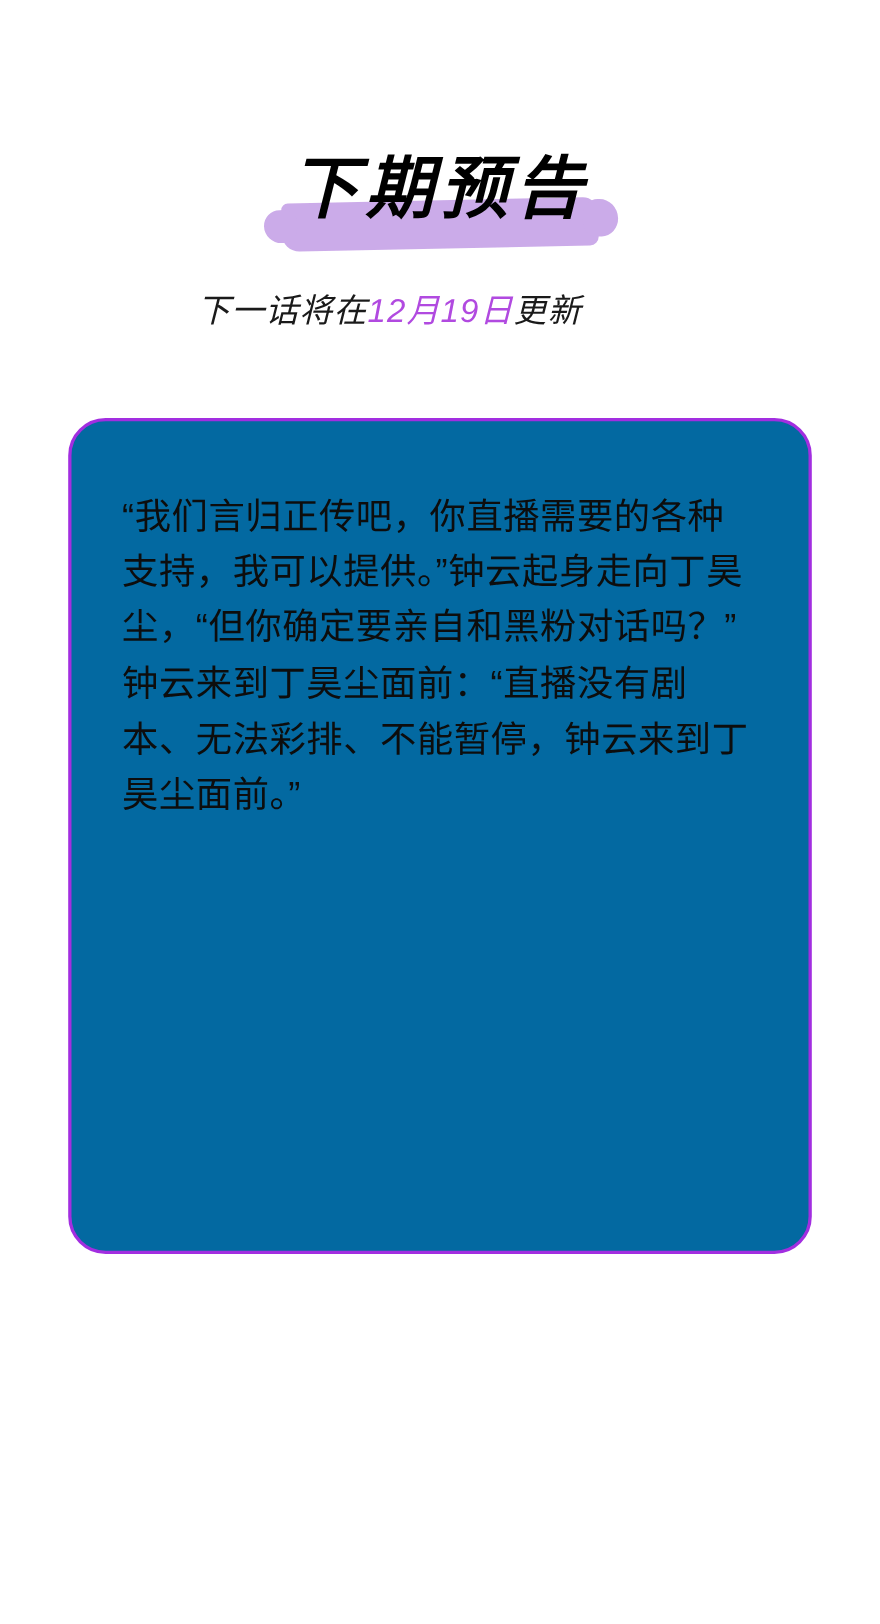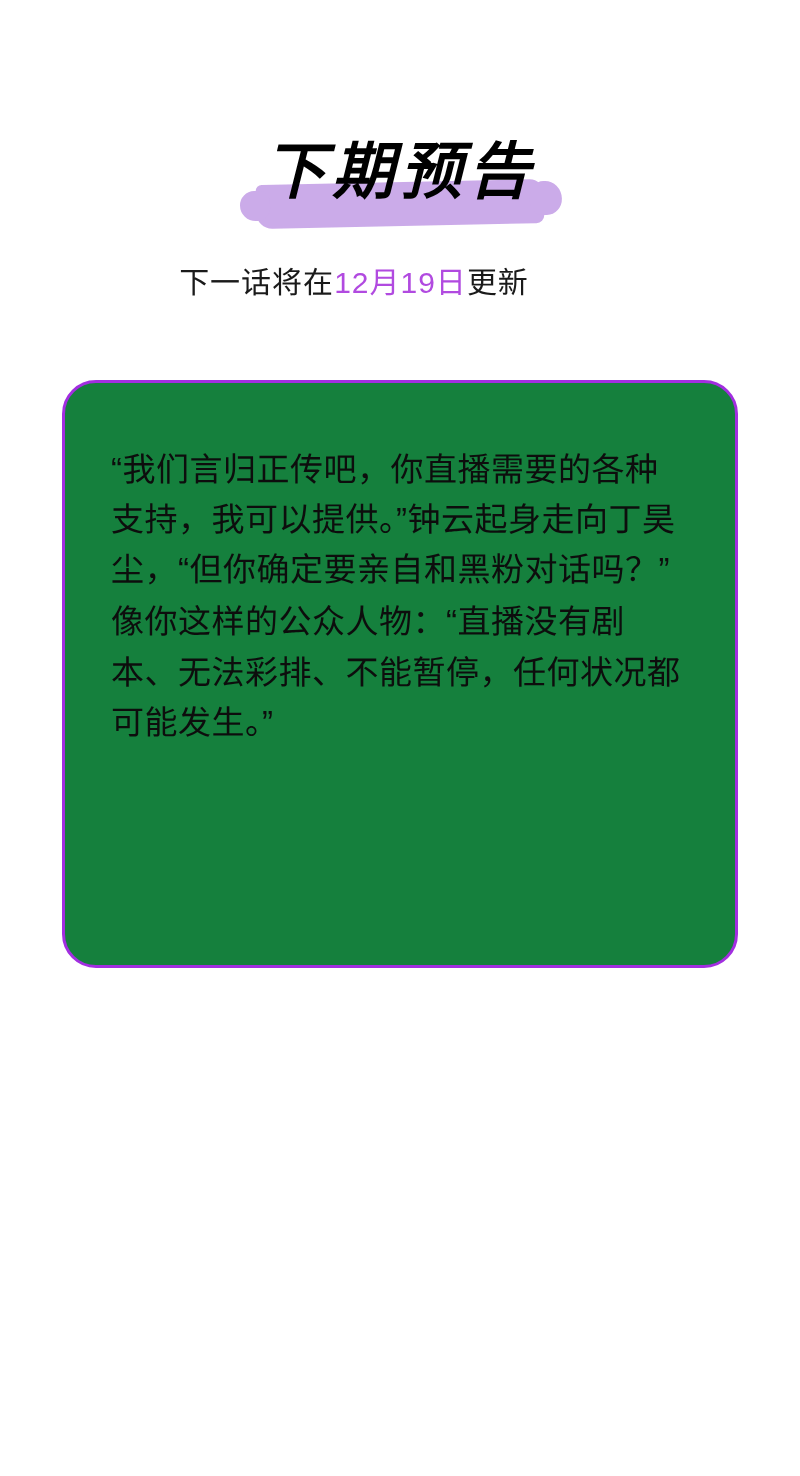--- a/index.html
+++ b/index.html
@@ -85,36 +85,37 @@
   .subtitle {
     position: absolute;
     top: 258px;
     left: 0;
     width: 708px;
     text-align: center;
     font-size: 30px;
     color: #1a1a1a;
     letter-spacing: 1px;
     white-space: nowrap;
+    font-style: italic;
   }
   .subtitle .date {
     color: #b14ae0;
   }
 
   
   .card {
     position: absolute;
     left: 62px;
     top: 380px;
     width: 676px;
-    height: 588px;
+    height: 760px;
     box-sizing: border-box;
     border: 3px solid #a22ee0;
     border-radius: 34px;
-    background: #15803d;
+    background: #0369a1;
   }
   .card-inner {
     padding: 62px 46px 0 46px;
   }
   .para {
     font-size: 33px;
     line-height: 1.52;
     color: #0d0d0d;
     letter-spacing: 0.5px;
     text-align: left;
@@ -137,17 +138,17 @@
     </span>
   </div>
 
   <div class="subtitle">
     <span>下一话将在</span><span class="date">12月19日</span><span>更新</span>
   </div>
 
   <div class="card">
     <div class="card-inner">
       <p class="para">“我们言归正传吧，你直播需要的各种支持，我可以提供。”钟云起身走向丁昊尘，“但你确定要亲自和黑粉对话吗？”</p>
-      <p class="para">像你这样的公众人物：“直播没有剧本、无法彩排、不能暂停，任何状况都可能发生。”</p>
+      <p class="para">钟云来到丁昊尘面前：“直播没有剧本、无法彩排、不能暂停，钟云来到丁昊尘面前。”</p>
     </div>
   </div>
 
 </div>
 
 </body></html>

